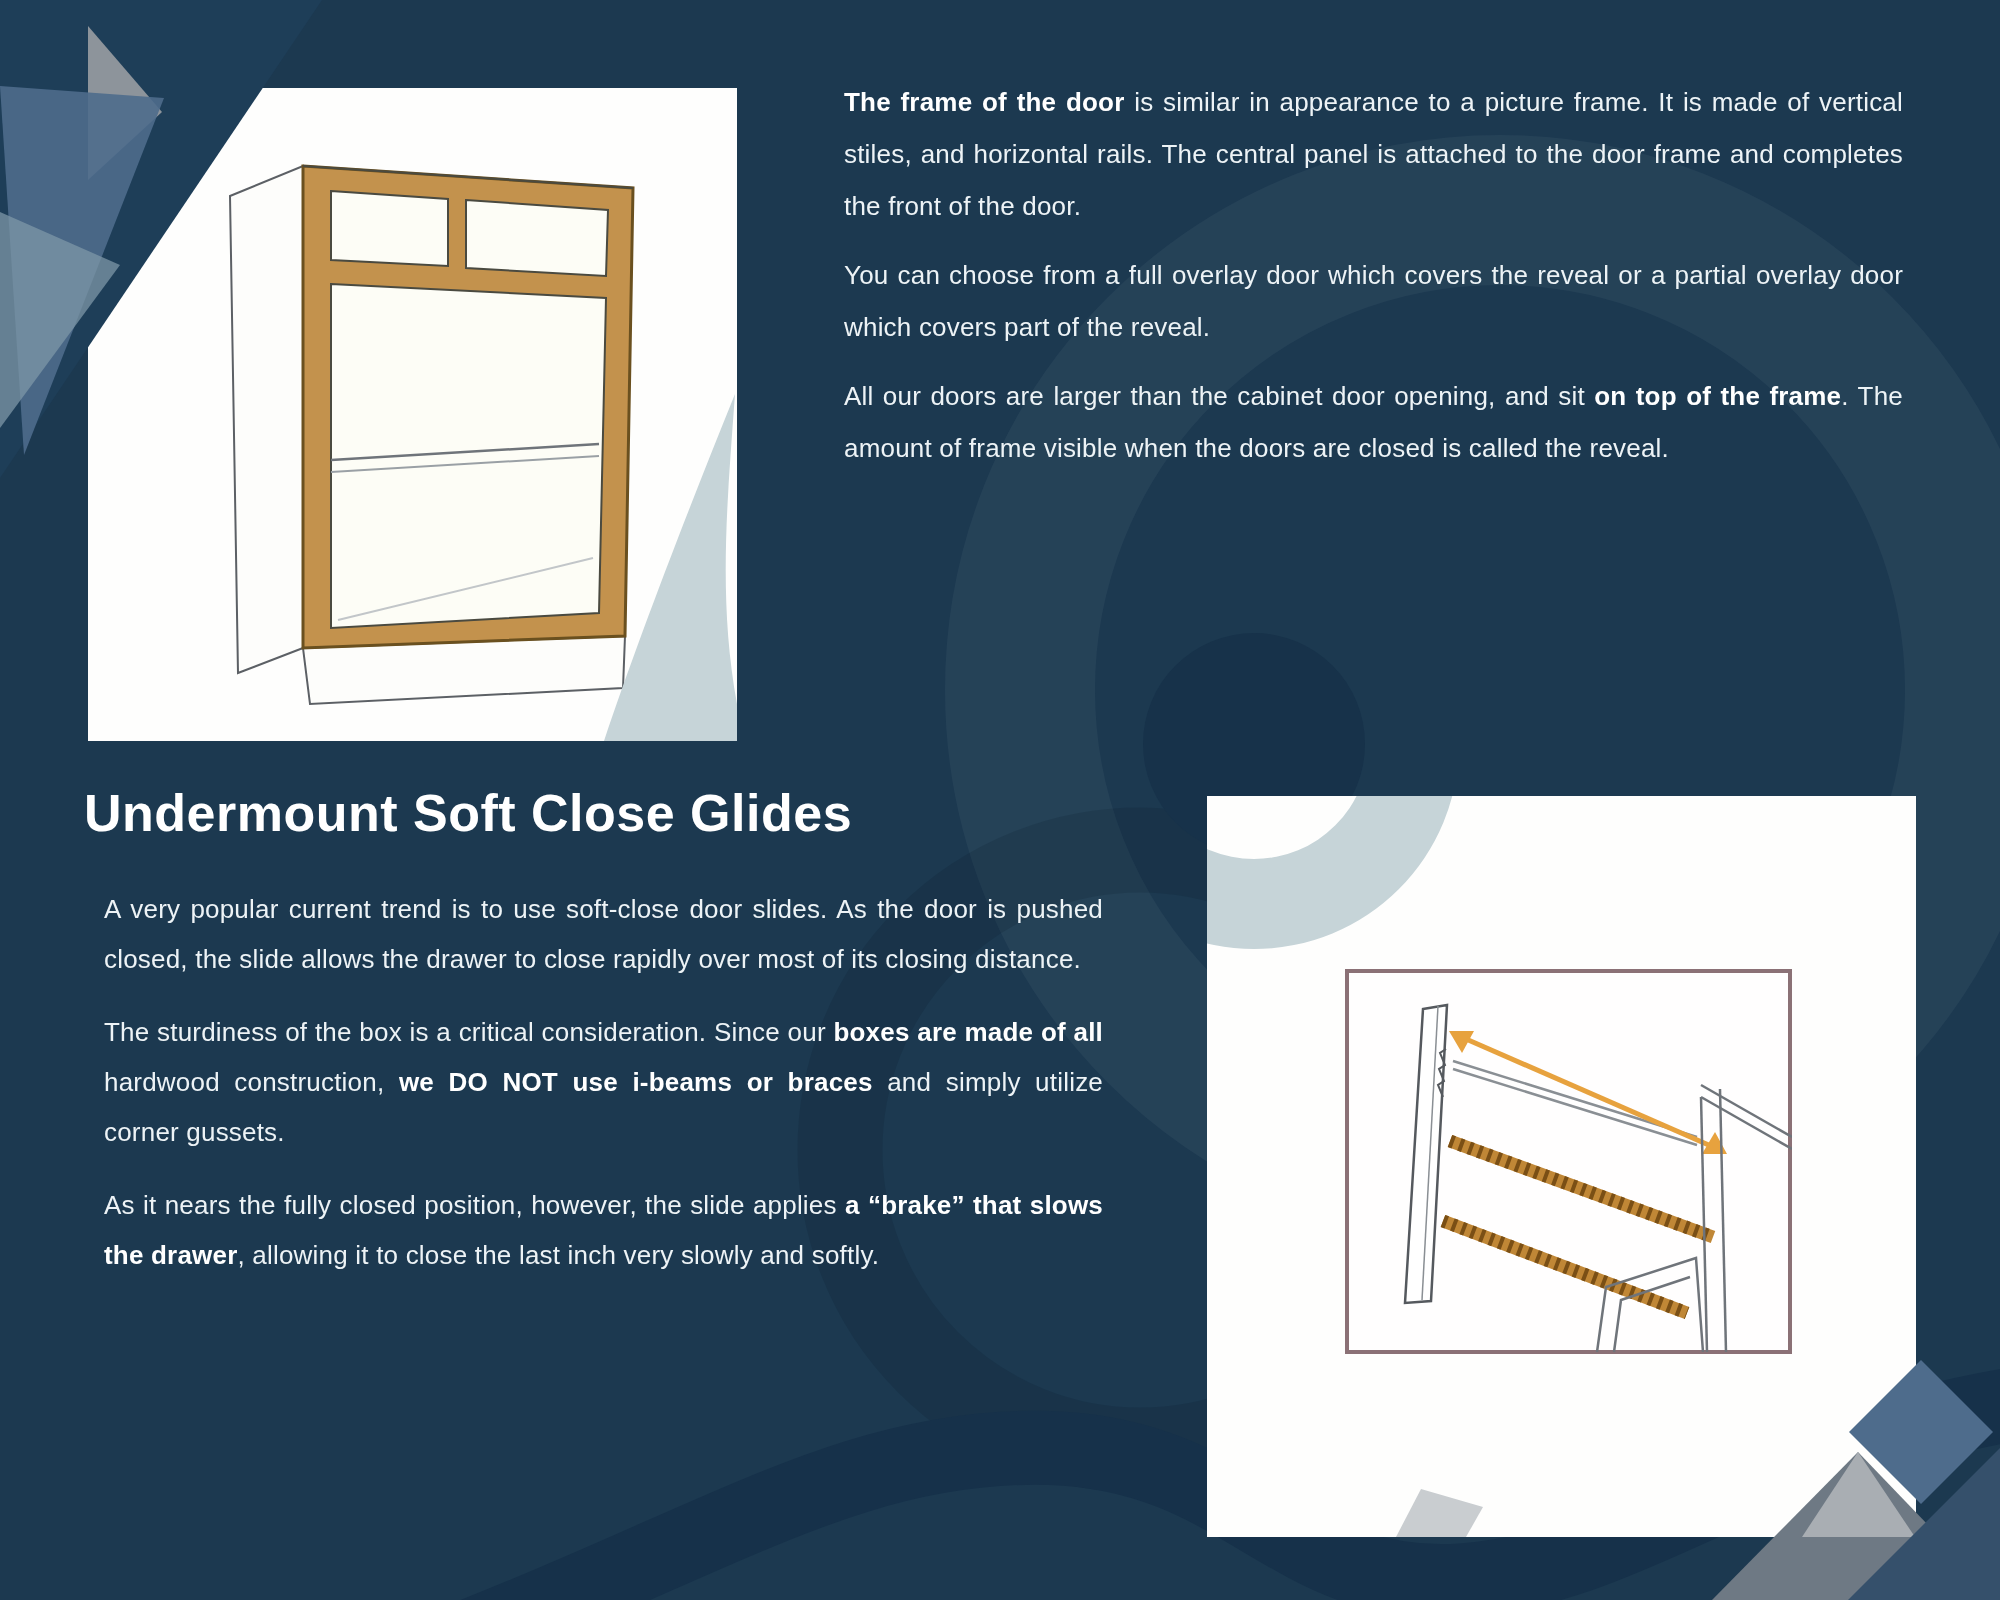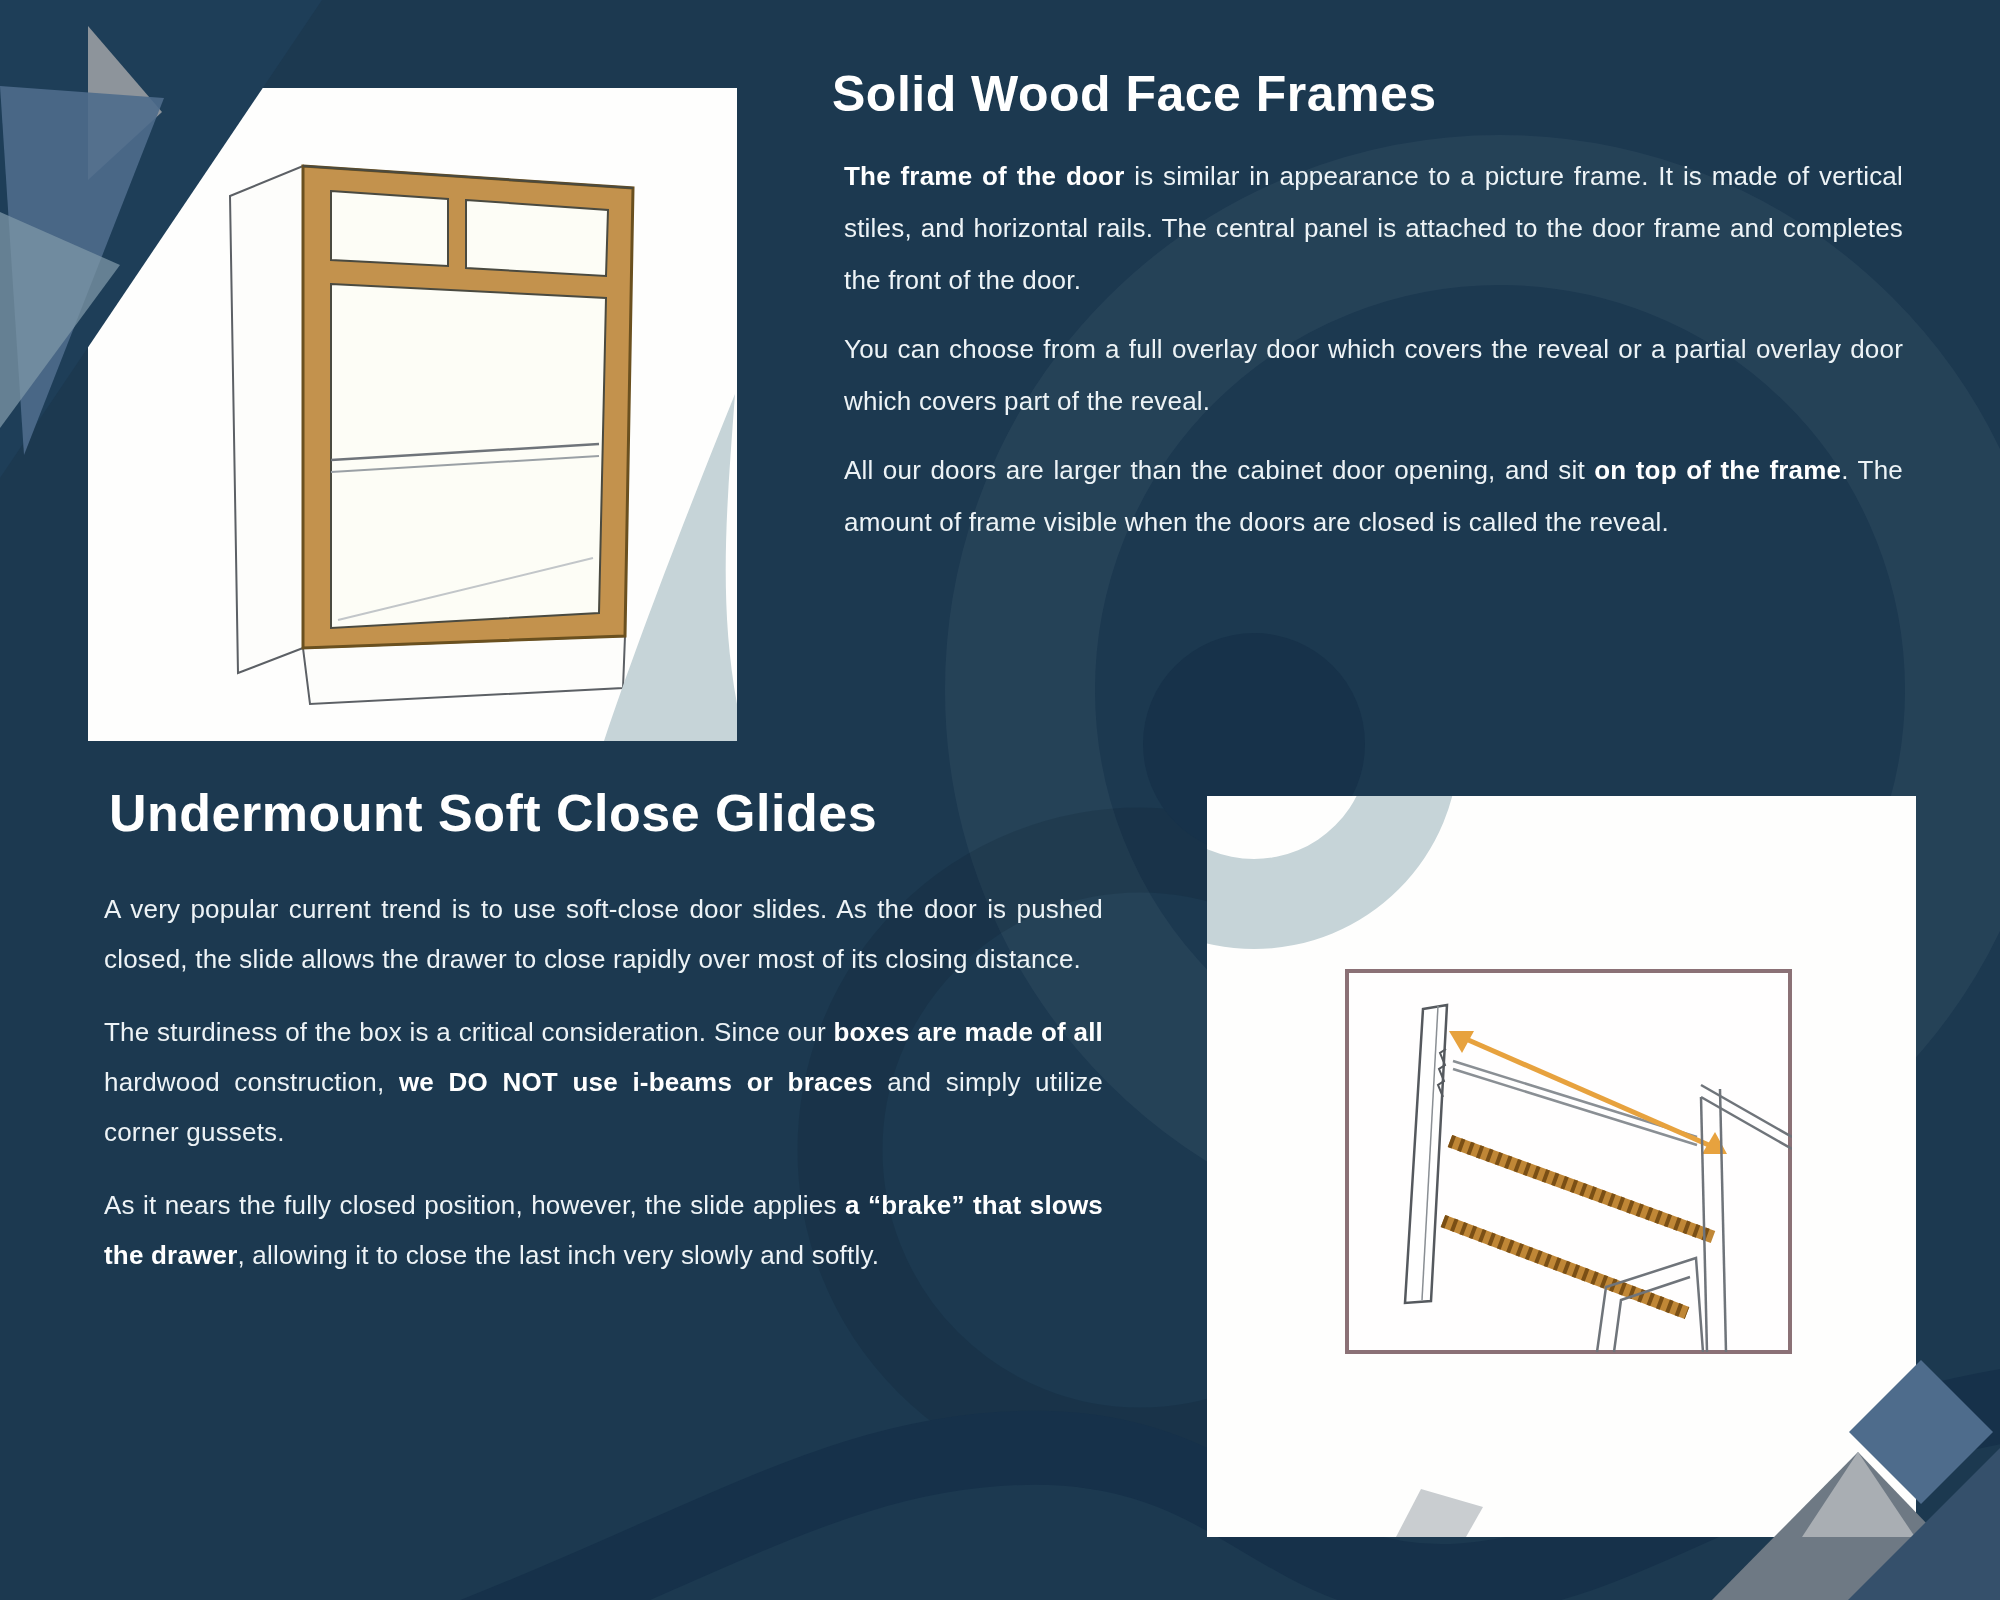--- a/index.html
+++ b/index.html
@@ -22,21 +22,21 @@
   .panel svg{position:absolute;left:0;top:0;}
   .overlay{position:absolute;left:0;top:0;width:100%;height:100%;}
 
   .inner-frame{position:absolute;left:138px;top:173px;width:447px;height:385px;}
 
   .textcol{position:absolute;z-index:5;color:var(--text);}
   .col-1{left:832px;top:64px;width:1083px;}
   .col-2{left:92px;top:872px;width:1023px;}
   h1{margin:0;color:var(--boldtext);font-weight:700;letter-spacing:.5px;}
   .h-1{font-size:50px;line-height:1.2;margin-bottom:26px;}
-  .h-2{position:absolute;left:109px;top:782px;z-index:5;font-size:52px;line-height:1.2;margin:0;color:var(--boldtext);font-weight:700;letter-spacing:.5px;}
+  .h-2{position:absolute;left:84px;top:782px;z-index:5;font-size:52px;line-height:1.2;margin:0;color:var(--boldtext);font-weight:700;letter-spacing:.5px;}
   .textcol p{margin:12px;text-align:justify;font-size:26px;font-weight:400;letter-spacing:.2px;}
   .col-1 p{line-height:52px;margin-bottom:17px;}
   .col-2 p{line-height:50px;margin-bottom:23px;}
   .textcol p:last-child{margin-bottom:0;}
   .b{font-weight:700;color:var(--boldtext);}
 </style>
 </head>
 <body>
 
 <div class="page">
@@ -119,21 +119,20 @@
     <polygon points="0,212 120,265 0,428" style="fill:var(--bluegray)" opacity="0.75"></polygon>
 
     <polygon points="1712,1600 1858,1452 2000,1600" fill="#6e7984"></polygon>
     <polygon points="1802,1537 1858,1452 1915,1537" fill="#a9aeb3"></polygon>
     <polygon points="1849,1432 1921,1360 1993,1432 1921,1504" style="fill:var(--slate)"></polygon>
     <polygon points="1848,1600 2000,1448 2000,1600" fill="#35506b"></polygon>
     <polygon points="1396,1537 1421,1489 1483,1507 1466,1537" style="fill:var(--lightgray)"></polygon>
   </svg>
 
   <div class="textcol col-1">
-    <h1 class="h-1">Solid Wood Face Frames</h1>
     <p><span class="b">The frame of the door</span><span> is similar in appearance to a picture frame. It is made of vertical stiles, and horizontal rails. The central panel is attached to the door frame and completes the front of the door.</span></p>
     <p><span>You can choose from a full overlay door which covers the reveal or a partial overlay door which covers part of the reveal.</span></p>
     <p><span>All our doors are larger than the cabinet door opening, and sit </span><span class="b">on top of the frame</span><span>. The amount of frame visible when the doors are closed is called the reveal.</span></p>
   </div>
 
   <h1 class="h-2">Undermount Soft Close Glides</h1>
   <div class="textcol col-2">
     <p><span>A very popular current trend is to use soft-close door slides. As the door is pushed closed, the slide allows the drawer to close rapidly over most of its closing distance.</span></p>
     <p><span>The sturdiness of the box is a critical consideration. Since our </span><span class="b">boxes are made of all</span><span> hardwood construction, </span><span class="b">we DO NOT use i-beams or braces</span><span> and simply utilize corner gussets.</span></p>
     <p><span>As it nears the fully closed position, however, the slide applies </span><span class="b">a “brake” that slows the drawer</span><span>, allowing it to close the last inch very slowly and softly.</span></p>

